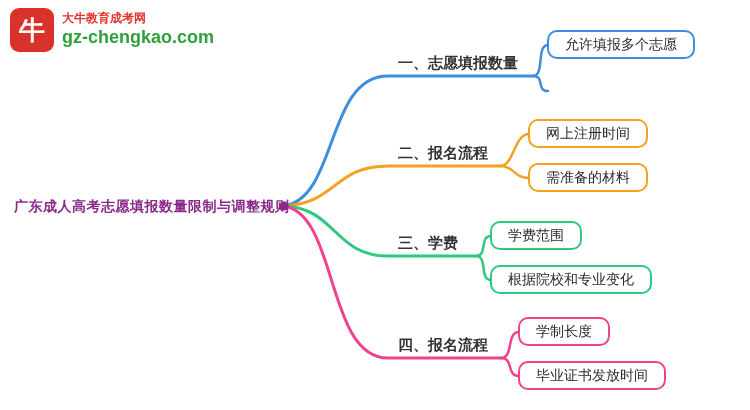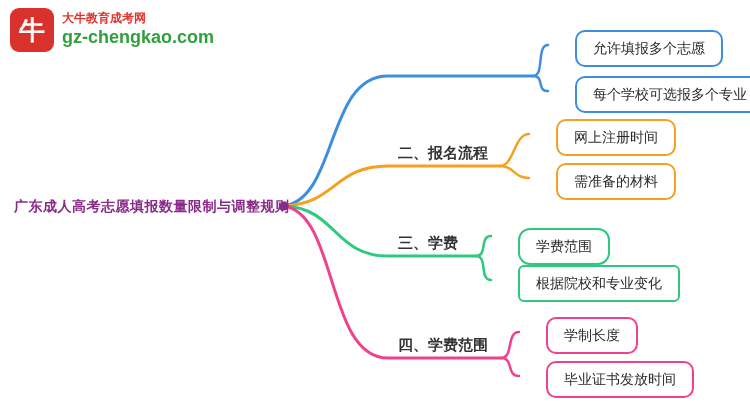--- a/index.html
+++ b/index.html
@@ -24,28 +24,27 @@
     letter-spacing:0.5px;
   }
   .branch-label {
     font-size:15px;
     font-weight:bold;
     color:#333333;
   }
   .leaf {
     display:inline-flex;
     align-items:center;
-    height:37px;
+    height:29px;
     padding:0 16px;
     background:#ffffff;
     border:2px solid #999;
     border-radius:10px;
     font-size:14px;
     color:#2b2b2b;
-    margin-left:28px;
   }
 
   .logo {
     position:absolute; left:10px; top:8px;
     display:flex; align-items:center; gap:8px;
   }
   .logo-icon {
     width:44px; height:44px;
     background:#d9312b;
     border-radius:9px;
@@ -98,29 +97,29 @@
       <span>牛</span>
     </div>
     <div class="logo-text">
       <div class="logo-title">大牛教育成考网</div>
       <div class="logo-url">gz-chengkao.com</div>
     </div>
   </div>
 
   <div class="node root-label" style="left: 14px; top: 198px; color: rgb(138, 43, 138);">广东成人高考志愿填报数量限制与调整规则</div>
 
+  <div class="node branch-label" style="left:398px; top:54px;">一、志愿填报数量</div>
   <div class="node branch-label" style="left:398px; top:144px;">二、报名流程</div>
   <div class="node branch-label" style="left:398px; top:234px;">三、学费</div>
-  <div class="node branch-label" style="left:398px; top:336px;">四、学费范围</div>
+  <div class="node branch-label" style="left:398px; top:336px;">四、报名流程</div>
 
   <div class="node leaf" style="left: 547px; top: 30px; border-color: rgb(62, 142, 222);">允许填报多个志愿</div>
-  <div class="node leaf" style="left: 547px; top: 76px; border-color: rgb(62, 142, 222);">每个学校可选报多个专业</div>
 
   <div class="node leaf" style="left: 528px; top: 119px; border-color: rgb(245, 160, 30);">网上注册时间</div>
   <div class="node leaf" style="left: 528px; top: 163px; border-color: rgb(245, 160, 30);">需准备的材料</div>
 
-  <div class="node leaf" style="left: 490px; top: 228px; border-color: rgb(46, 201, 126); border-radius: 12px;">学费范围</div>
-  <div class="node leaf" style="left: 490px; top: 265px; border-color: rgb(46, 201, 126); border-radius: 6px;">根据院校和专业变化</div>
+  <div class="node leaf" style="left: 490px; top: 221px; border-color: rgb(46, 201, 126);">学费范围</div>
+  <div class="node leaf" style="left: 490px; top: 265px; border-color: rgb(46, 201, 126);">根据院校和专业变化</div>
 
   <div class="node leaf" style="left: 518px; top: 317px; border-color: rgb(240, 65, 143);">学制长度</div>
   <div class="node leaf" style="left: 518px; top: 361px; border-color: rgb(240, 65, 143); text-align: right;">毕业证书发放时间</div>
 
 </div>
 
 </body></html>

